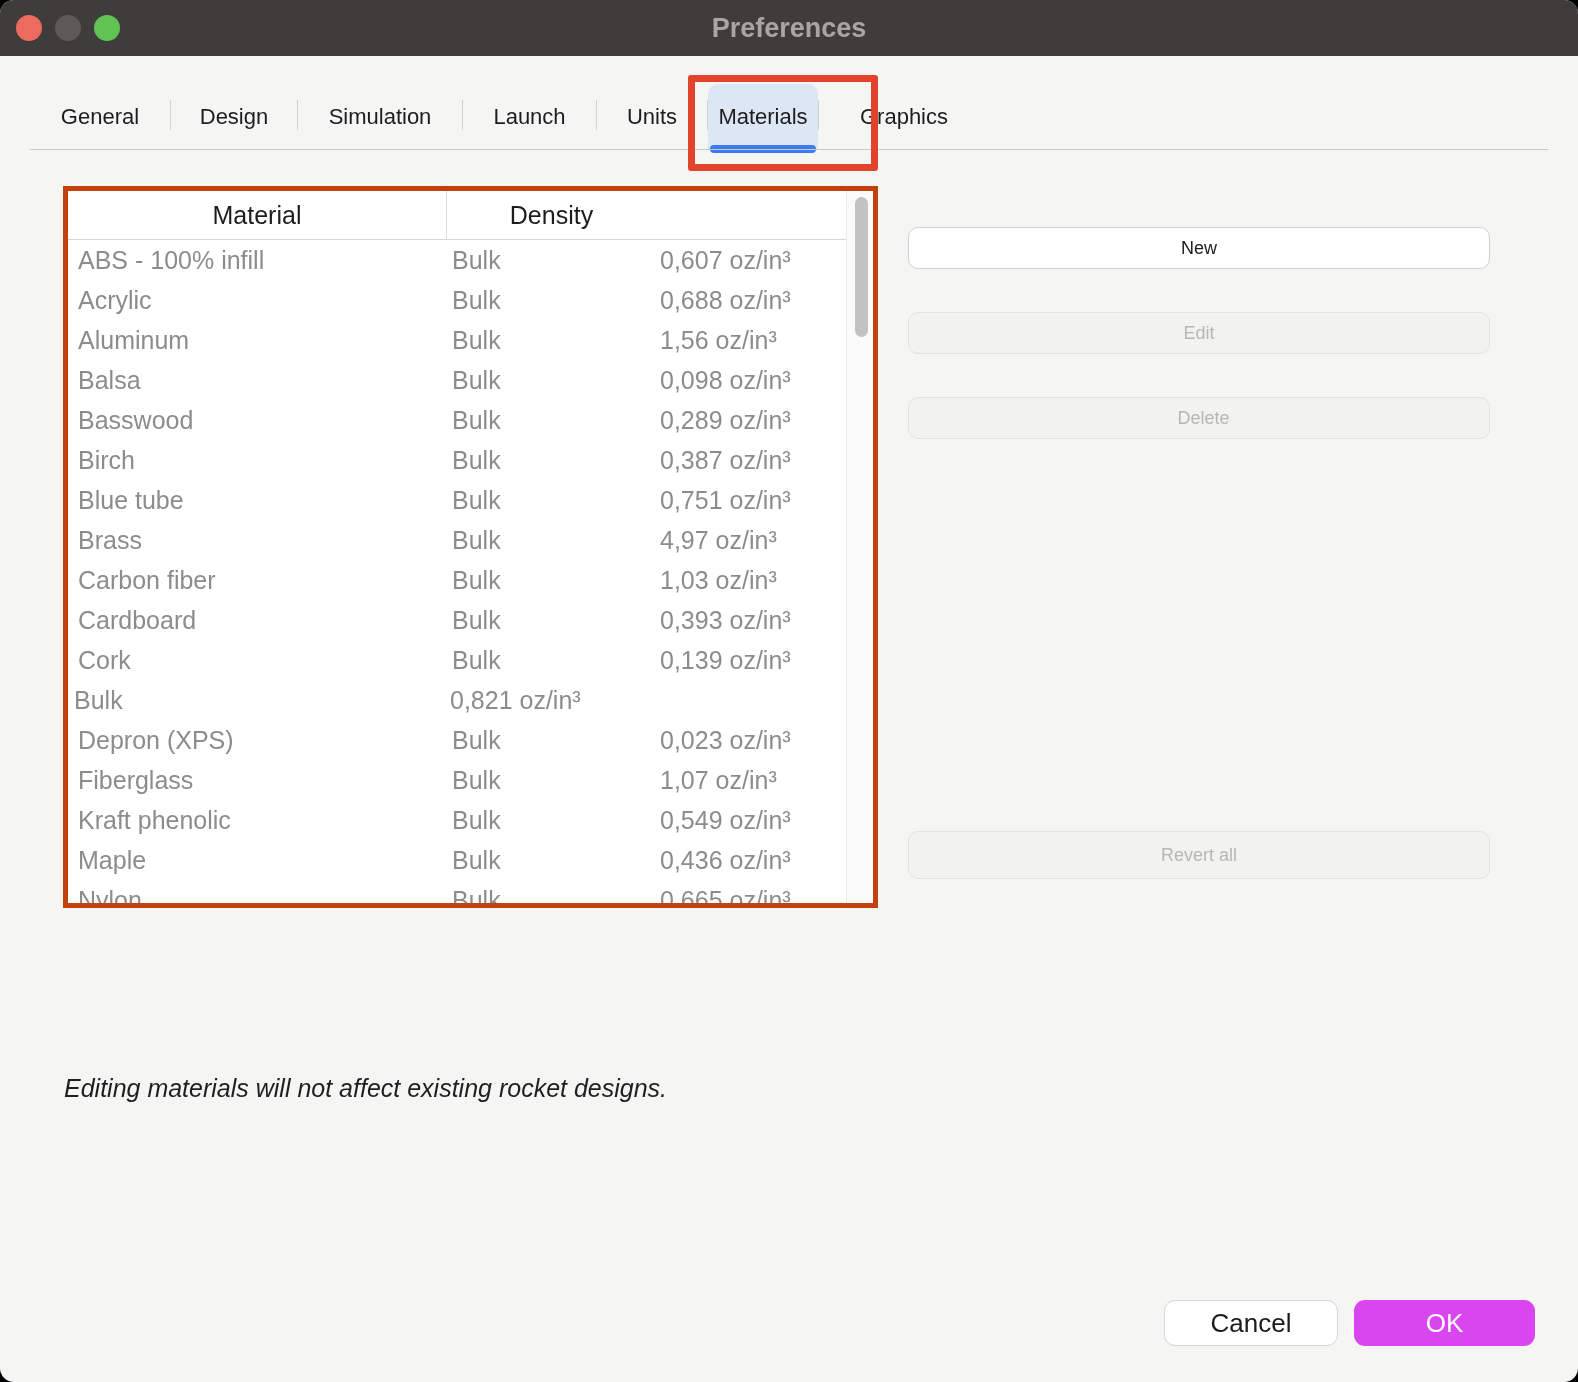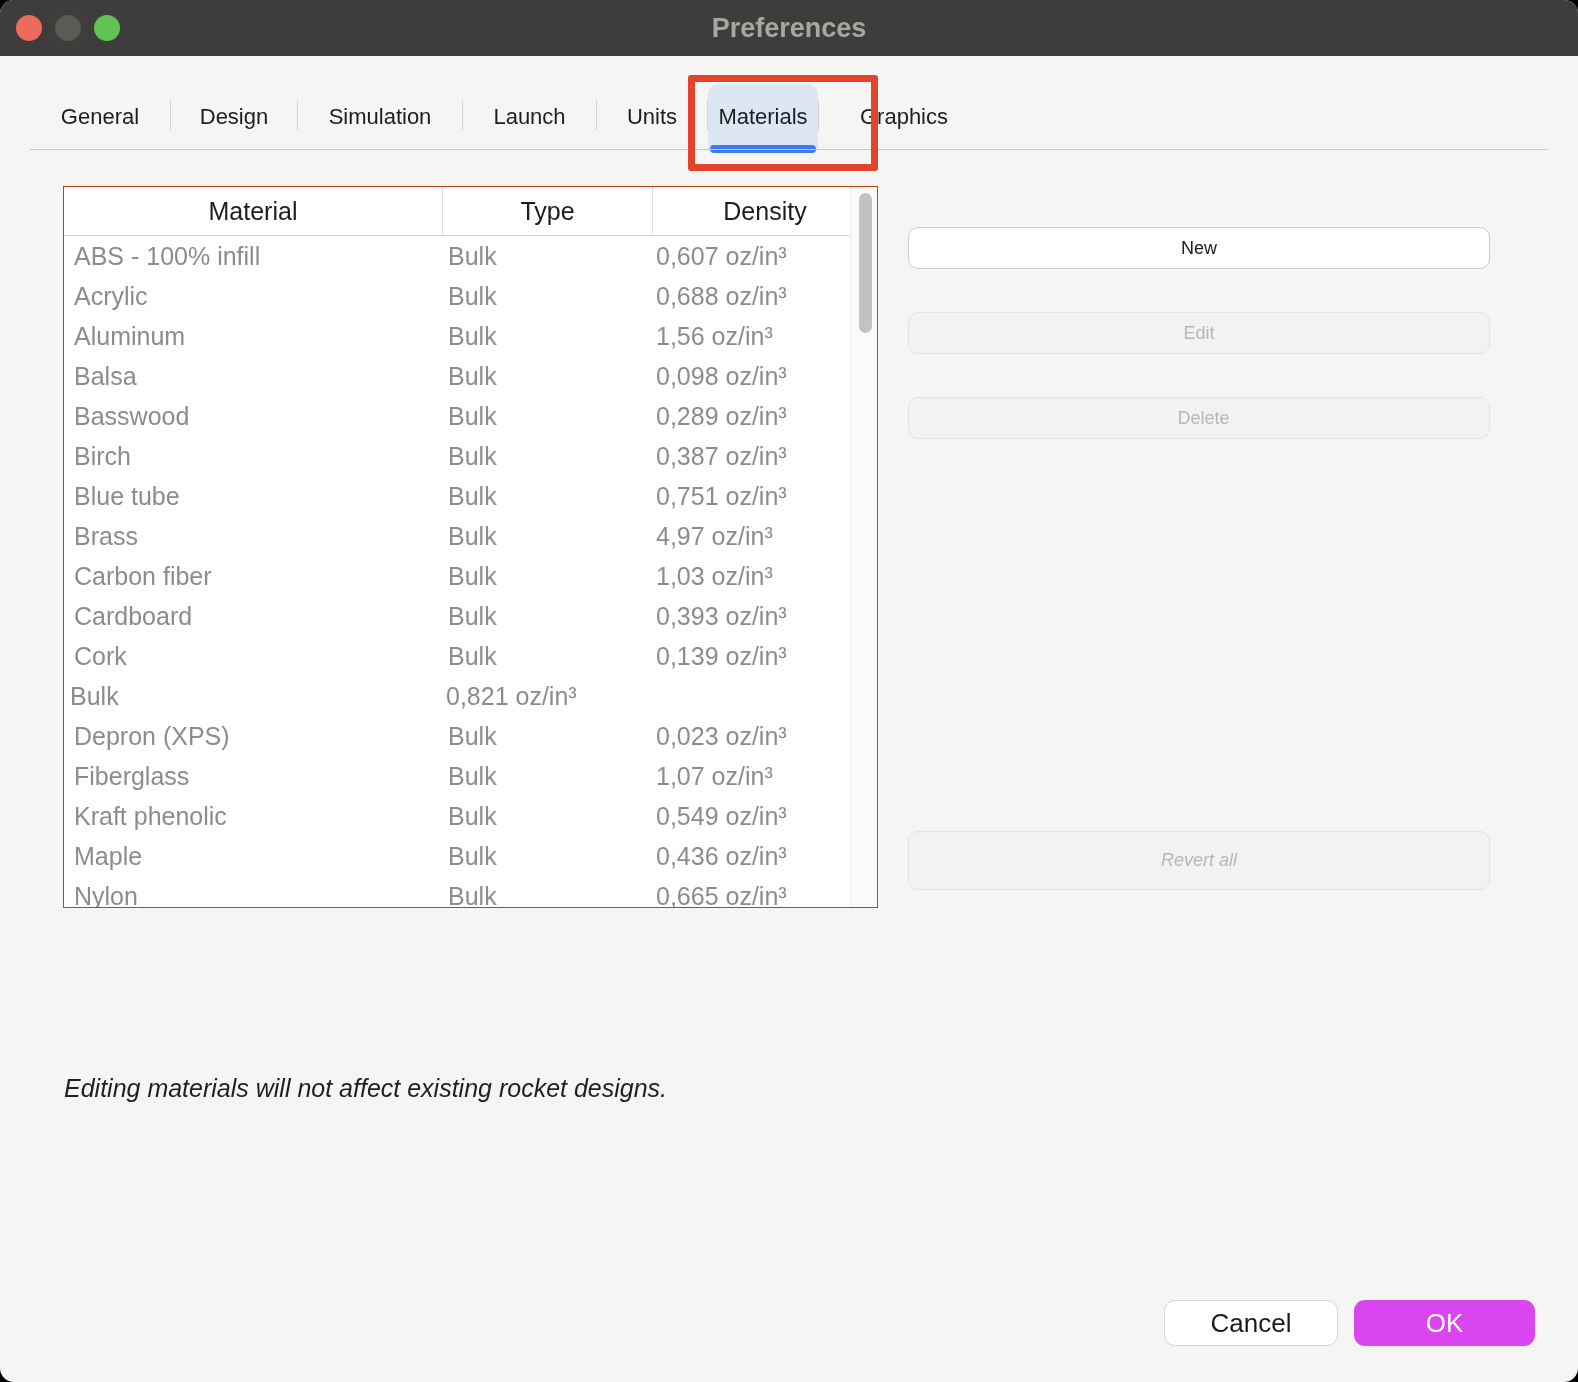--- a/index.html
+++ b/index.html
@@ -25,21 +25,21 @@
   .tab-underline { position:absolute; left:2px; right:2px; bottom:-3px; height:8px;
                    border-radius:4px; background:#3c7af1; }
   .tab-sep { width:1px; background:#d2d2d2; margin:16px 0 20px 0; }
   .tabrule { position:absolute; left:30px; right:30px; top:149px; height:1px; background:#c8c8c8; }
   .annotation { position:absolute; left:688px; top:75px; width:190px; height:96px;
                 border:7px solid #e2432d; border-radius:3px; box-sizing:border-box;
                 z-index:6; pointer-events:none; }
 
   
   .mtable { position:absolute; left:63px; top:186px; width:815px; height:722px;
-            background:#fff; border:1px solid #c2410c; box-sizing:border-box; }
+            background:#fff; border:5px solid #c2410c; box-sizing:border-box; }
   .thead { display:grid; grid-template-columns:378px 210px 1fr; height:48px;
            border-bottom:1px solid #d6d6d6; font-size:25px; color:#1d1d1f; }
   .th { display:flex; align-items:center; justify-content:center; height:100%; }
   .th + .th { border-left:1px solid #dcdcdc; }
   .tbody { position:absolute; top:49px; bottom:0; left:0; right:0; overflow:hidden; }
   .trow { display:grid; grid-template-columns:378px 210px 1fr; height:40px;
           align-items:center; color:#8c8c8c; font-size:25px; }
   .trow .c1 { padding-left:10px; }
   .trow .c2 { padding-left:6px; }
   .trow .c3 { padding-left:4px; }
@@ -52,21 +52,21 @@
 
   
   .btn { position:absolute; left:908px; width:582px; height:42px; border-radius:10px;
          font-size:18px; display:flex; align-items:center; justify-content:center;
          box-sizing:border-box; cursor:default; }
   .btn.enabled  { background:#ffffff; border:1px solid #cfcfcf; color:#1c1c1e; }
   .btn.disabled { background:#f2f2f1; border:1px solid #e2e2e0; color:#b7b7b5; }
   .btn-new    { top:227px; }
   .btn-edit   { top:312px; }
   .btn-delete { top:397px;padding-left:9px; }
-  .btn-revert { top:831px; height:59px;font-style:italic; }
+  .btn-revert { top:831px; height:48px; }
 
   
   .note { position:absolute; left:64px; top:1074px; font-size:25px; font-style:italic; color:#1f1f1f; }
   .dlgbtn { position:absolute; top:1300px; height:46px; border-radius:11px; font-size:26px;
             display:flex; align-items:center; justify-content:center; box-sizing:border-box; cursor:default; }
   .cancel { left:1164px; width:174px; background:#ffffff; border:1px solid #d6d6d6; color:#1b1b1b; }
   .ok     { left:1354px; width:181px; background:#d946ef; color:#ffffff; }
 </style>
 </head>
 <body>
@@ -96,21 +96,20 @@
       <div class="tab selected" style="width: 110px;">Materials<div class="tab-underline"></div></div>
       <div class="tab-sep"></div>
       <div class="tab" style="width: 170px;">Graphics</div>
     </div>
   <div class="tabrule"></div>
   <div class="annotation"></div>
 
   <div class="mtable">
     <div class="thead">
       <div class="th">Material</div>
-      <div class="th">Type</div>
       <div class="th">Density</div>
     </div>
     <div class="tbody" id="tbody">
         <div class="trow">
           <div class="c1">ABS - 100% infill</div>
           <div class="c2">Bulk</div>
           <div class="c3">0,607 oz/in³</div>
         </div>
         <div class="trow">
           <div class="c1">Acrylic</div>

